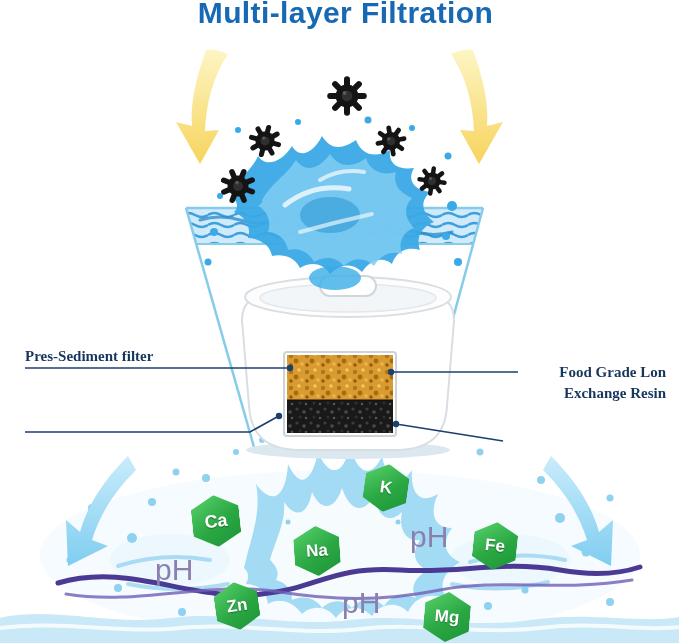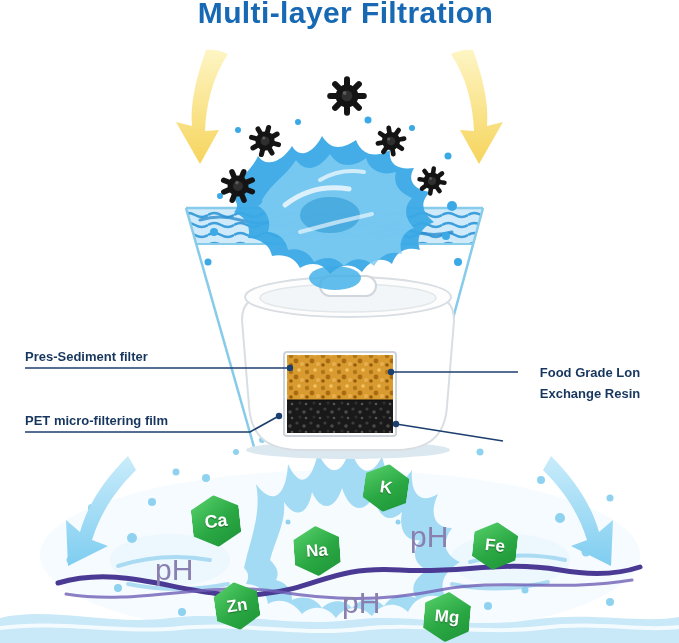--- a/index.html
+++ b/index.html
@@ -1,22 +1,22 @@
 <!DOCTYPE html>
 <html><head>
 <meta charset="utf-8">
 <style>
   html,body{margin:0;padding:0;background:#fff;}
   .stage{position:relative;width:679px;height:643px;background:#ffffff;overflow:hidden;
          font-family:"Liberation Sans",sans-serif;padding-left:12px;}
   .stage svg.scene{position:absolute;left:0;top:0;z-index:0;}
   .title{position:absolute;top:-4px;left:0;right:0;margin:0;text-align:center;
          font-size:30px;font-weight:700;color:#1769b4;letter-spacing:.4px;z-index:3;}
-  .callout{position:absolute;color:#17365e;font-weight:700;font-size:13px;z-index:3;line-height:21px;}
-  .callout.right{text-align:center;white-space:pre-line;}
+  .callout{position:absolute;color:#17365e;font-weight:700;font-size:15px;z-index:3;line-height:21px;font-family:Liberation Serif, serif;}
+  .callout.right{text-align:right;white-space:pre-line;}
   .ph{position:absolute;color:#8a80b0;font-size:30px;font-weight:400;z-index:3;}
   .hex{position:absolute;display:flex;align-items:center;justify-content:center;
        color:#fff;font-weight:700;font-size:17px;z-index:3;
        clip-path:polygon(50% 0%,100% 25%,100% 75%,50% 100%,0% 75%,0% 25%);
        background:linear-gradient(145deg,#5ad36e 0%,#2aa843 55%,#1e9338 100%);
        text-shadow:0 1px 1px rgba(0,0,0,.35);}
 </style>
 </head>
 <body>
 
@@ -211,21 +211,20 @@
     <use href="#germ" transform="translate(238 186) rotate(22) scale(1.1)"></use>
     <use href="#germ" transform="translate(432 181) rotate(8) scale(0.9)"></use>
 
     <use href="#yArrow" fill="url(#yGrad)"></use>
     <use href="#yArrow" transform="translate(679 0) scale(-1 1)" fill="url(#yGrad)"></use>
   </svg>
 
   <h1 class="title">Multi-layer Filtration</h1>
 
   <div class="callout" style="left:25px;top:346px;">Pres-Sediment filter</div>
-  <div class="callout" style="left:25px;top:410px;">PET micro-filtering film</div>
   <div class="callout right" style="left:514px;top:362px;width:152px;">Food Grade Lon
 Exchange Resin</div>
 
   <div class="hex" style="left:192px;top:495px;width:48px;height:52px;font-size:18px;transform:rotate(-6deg);">Ca</div>
   <div class="hex" style="left:364px;top:464px;width:44px;height:48px;transform:rotate(8deg);">K</div>
   <div class="hex" style="left:294px;top:526px;width:46px;height:50px;transform:rotate(-4deg);">Na</div>
   <div class="hex" style="left:473px;top:522px;width:44px;height:48px;transform:rotate(6deg);">Fe</div>
   <div class="hex" style="left:215px;top:582px;width:44px;height:48px;transform:rotate(-8deg);">Zn</div>
   <div class="hex" style="left:424px;top:592px;width:46px;height:50px;transform:rotate(5deg);">Mg</div>
 

